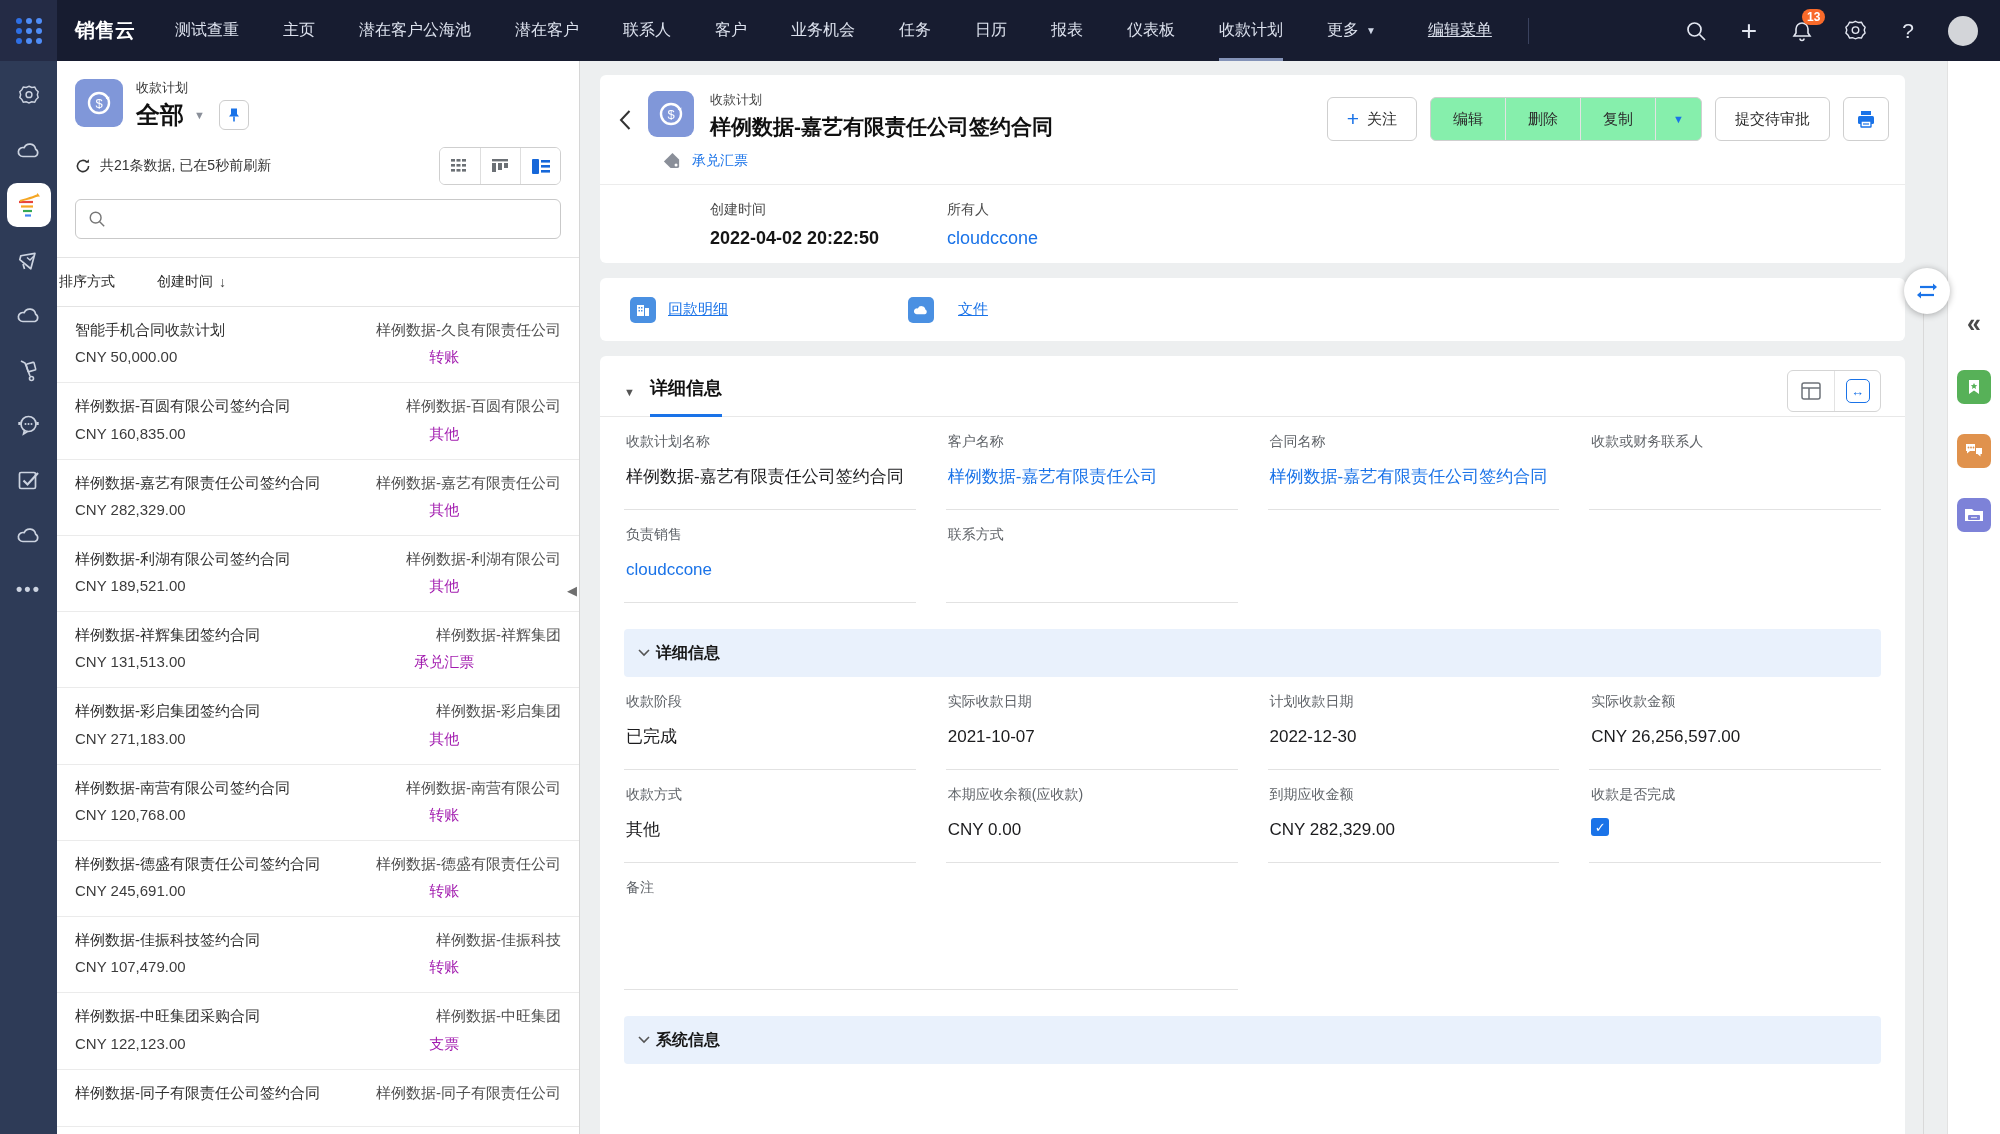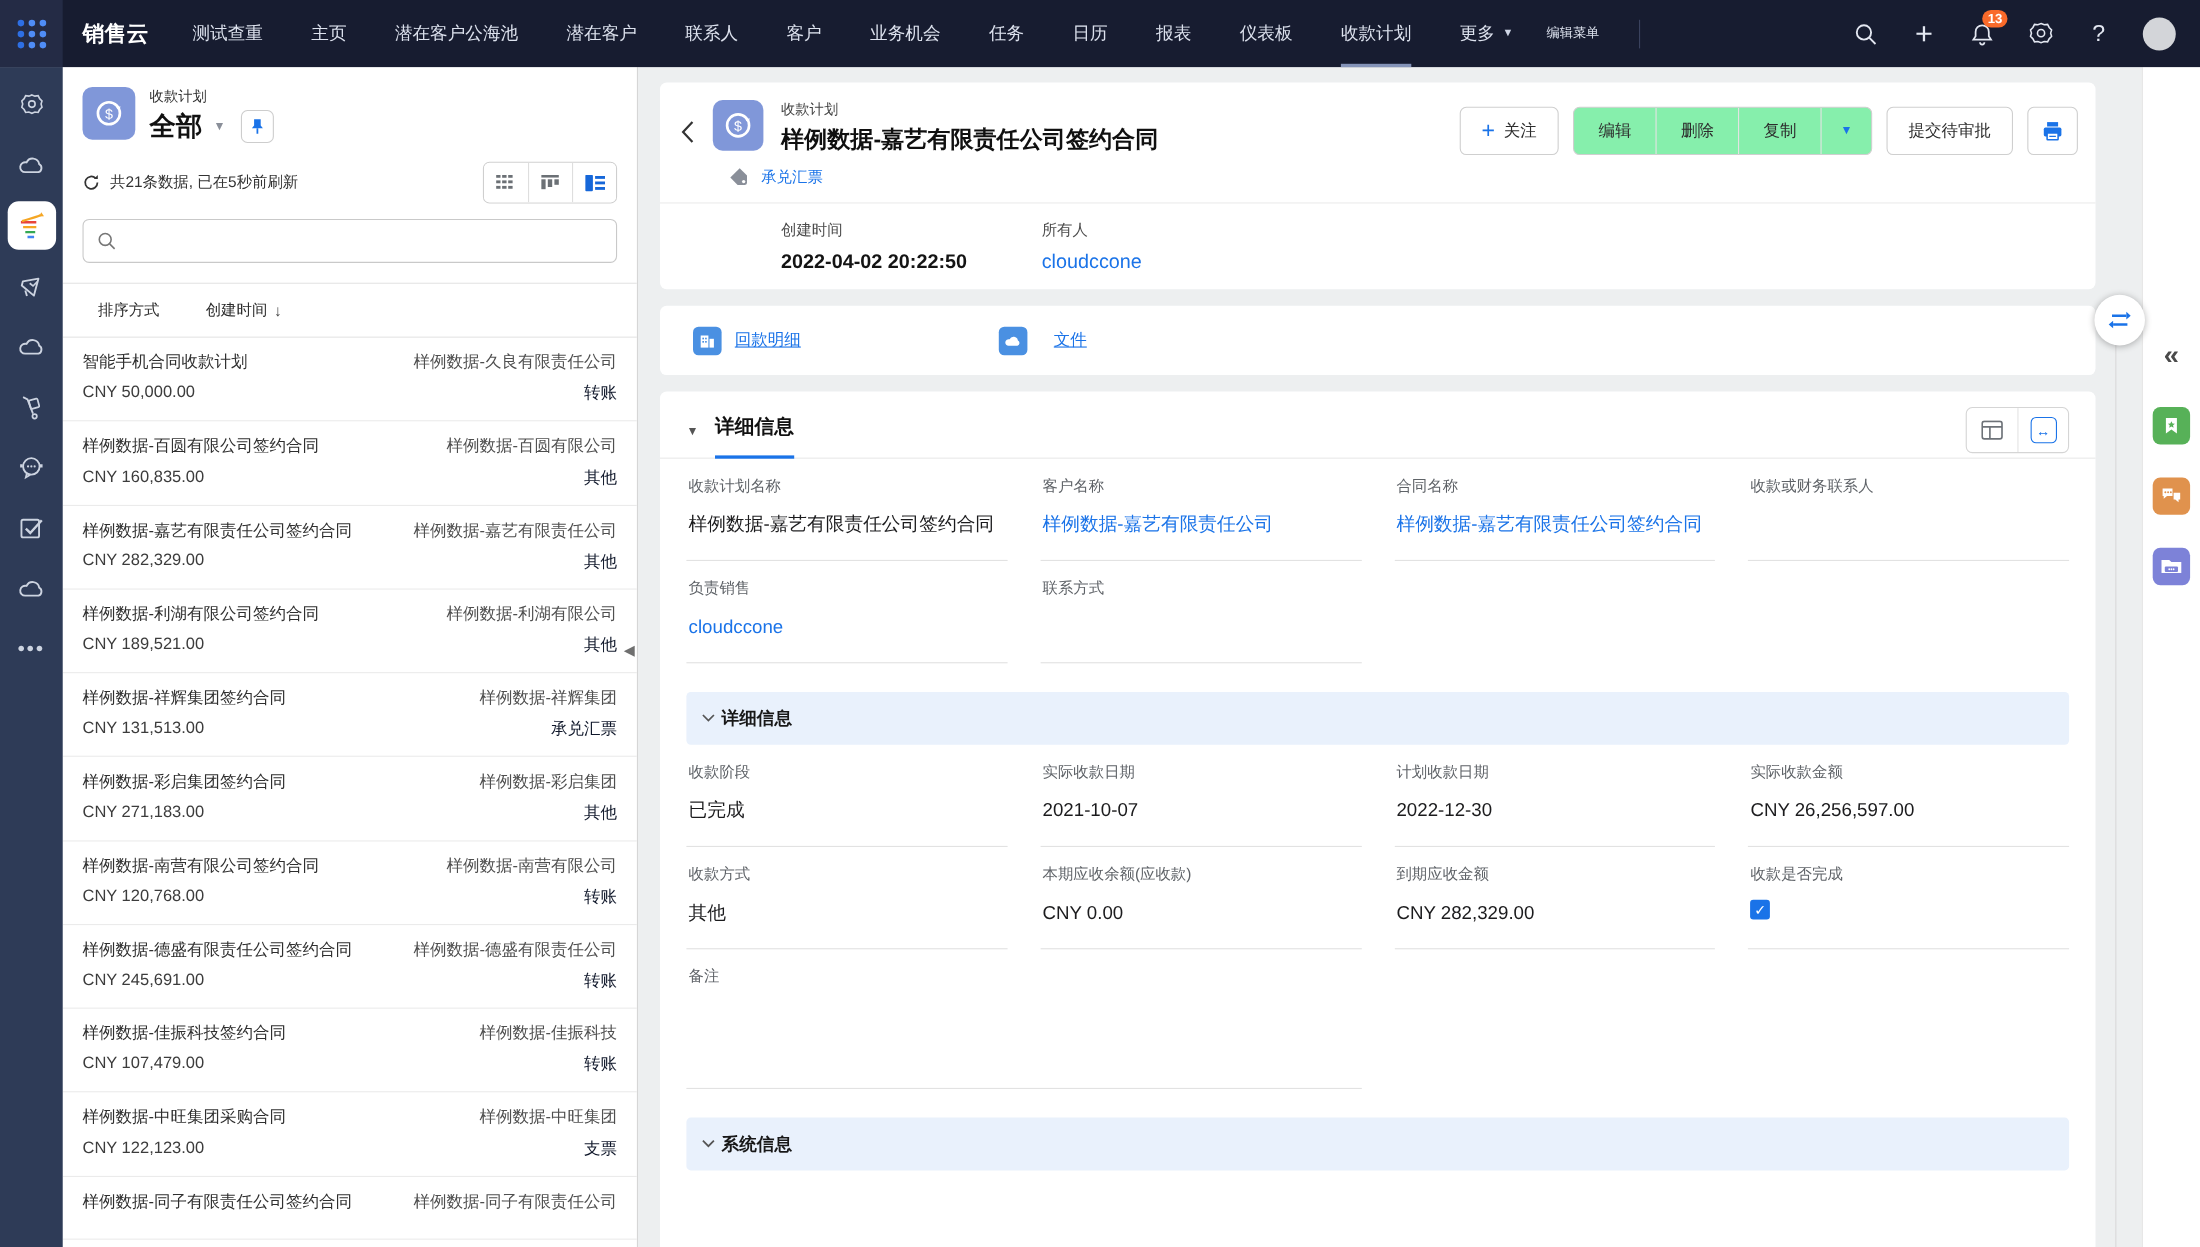--- a/index.html
+++ b/index.html
@@ -12,21 +12,21 @@
     display:flex; align-items:center; color:#dde2ee; z-index:10; }
   .grid-block { width:57px; height:61px; background:#242b45; display:flex; align-items:center; justify-content:center; flex:0 0 57px;}
   .grid9 { display:grid; grid-template-columns:repeat(3,6px); grid-gap:4px; }
   .grid9 span { width:6px; height:6px; border-radius:50%; background:#4f8df7; }
   .grid9 span:nth-child(3n+1){ background:#2e6fe4; }
   .brand { font-size:20px; font-weight:bold; color:#fff; margin:0 40px 0 18px; white-space:nowrap; }
   .nav-items { display:flex; align-items:stretch; height:61px; gap:44px; font-size:16px; }
   .nav-item { display:flex; align-items:center; border-bottom:3px solid transparent; padding-top:3px; cursor:pointer; white-space:nowrap; }
   .nav-item.active { border-bottom-color:#8493b8; }
   .nav-caret { font-size:10px; margin-left:7px; color:#cfd6e6; }
-  .edit-menu { margin-left:30px; font-size:12px; white-space:nowrap; }
+  .edit-menu { margin-left:52px; font-size:16px; white-space:nowrap;text-decoration:underline; }
   .nav-divider { width:1px; height:26px; background:#3a425e; margin:0 30px 0 36px; }
   .nav-icons { display:flex; align-items:center; gap:27px; margin-left:auto; margin-right:22px; }
   .nav-ic { color:#e3e7f1; position:relative; display:flex; align-items:center; justify-content:center; width:26px; height:26px; cursor:pointer;}
   .plus-ic { font-size:28px; font-weight:300; line-height:22px; }
   .q-ic { font-size:21px; }
   .badge { position:absolute; top:-9px; left:13px; background:#f96a2a; color:#fff; font-size:12px;
     border-radius:9px; padding:1px 5px; line-height:14px; font-weight:bold;}
   .avatar { width:30px; height:30px; border-radius:50%; background:#d3d5d9; }
 
   
@@ -50,31 +50,31 @@
     display:flex; align-items:center; justify-content:center; background:#fff; cursor:pointer;}
   .p-status-row { display:flex; align-items:center; margin-top:16px; }
   .p-status { font-size:14px; color:#333; margin-left:9px; }
   .view-group { margin-left:auto; display:flex; border:1px solid #cfcfcf; border-radius:6px; overflow:hidden;}
   .vg-btn { width:40px; height:36px; display:flex; align-items:center; justify-content:center; background:#fff; border-left:1px solid #dedede; cursor:pointer;}
   .vg-btn:first-child { border-left:none; }
   .search-box { margin-top:14px; height:40px; border:1px solid #c9c9c9; border-radius:6px;
     display:flex; align-items:center; padding:0 12px; background:#fff;}
   .search-box input { border:none; outline:none; flex:1; margin-left:9px; font-size:14px; font-family:inherit;}
   .sort-row { margin-top:18px; border-top:1px solid #e4e4e4; border-bottom:1px solid #e4e4e4;
-    padding:15px 32px; display:flex; align-items:center; font-size:14px; color:#2b2b2b;}
+    padding:15px 2px; display:flex; align-items:center; font-size:14px; color:#2b2b2b;}
   .sort-field { margin-left:42px; display:flex; align-items:center; cursor:pointer;}
   .sort-arrow { margin-left:6px; color:#444; font-size:14px; }
   .rec-list { }
   .rec-item { display:flex; padding:13px 18px 15px; border-bottom:1px solid #ebebeb; cursor:pointer;}
   .ri-left { width:52%; }
   .ri-title { font-size:15px; color:#2f2f2f; line-height:1.35; }
   .ri-amount { font-size:15px; color:#3c3c3c; margin-top:8px; }
   .ri-right { flex:1; text-align:right; }
   .ri-account { font-size:15px; color:#4f4f4f; line-height:1.35;}
-  .ri-method { font-size:15px; color:#0f172a; margin-top:8px; }
+  .ri-method { font-size:15px; color:#a21caf; margin-top:8px;text-align:center; }
   .list-scrollbar { position:absolute; right:3px; top:322px; width:8px; height:405px; border-radius:4px; background:#c6c6c6; z-index:6;}
   .collapse-handle { position:absolute; left:567px; top:583px; z-index:7; color:#6f6f6f; font-size:13px; cursor:pointer;}
 
   
   .main { position:absolute; top:61px; left:580px; right:53px; bottom:0; background:#edeff0;
     padding:14px 42px 0 20px; overflow:hidden;}
   .card { background:#fff; border-radius:6px; }
 
   .card1 { height:188px; position:relative; margin-bottom:15px; }
   .c1-top { display:flex; align-items:flex-start; padding:16px 18px 0; height:110px; border-bottom:1px solid #ececec;}

